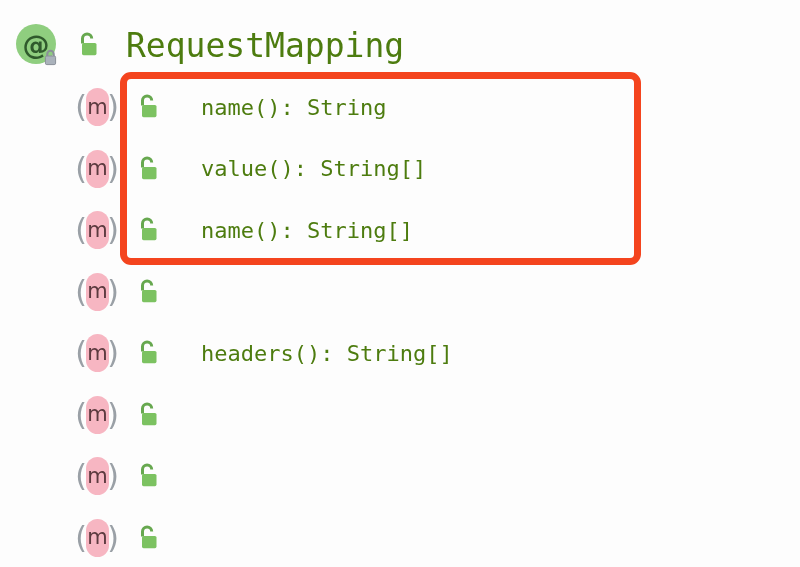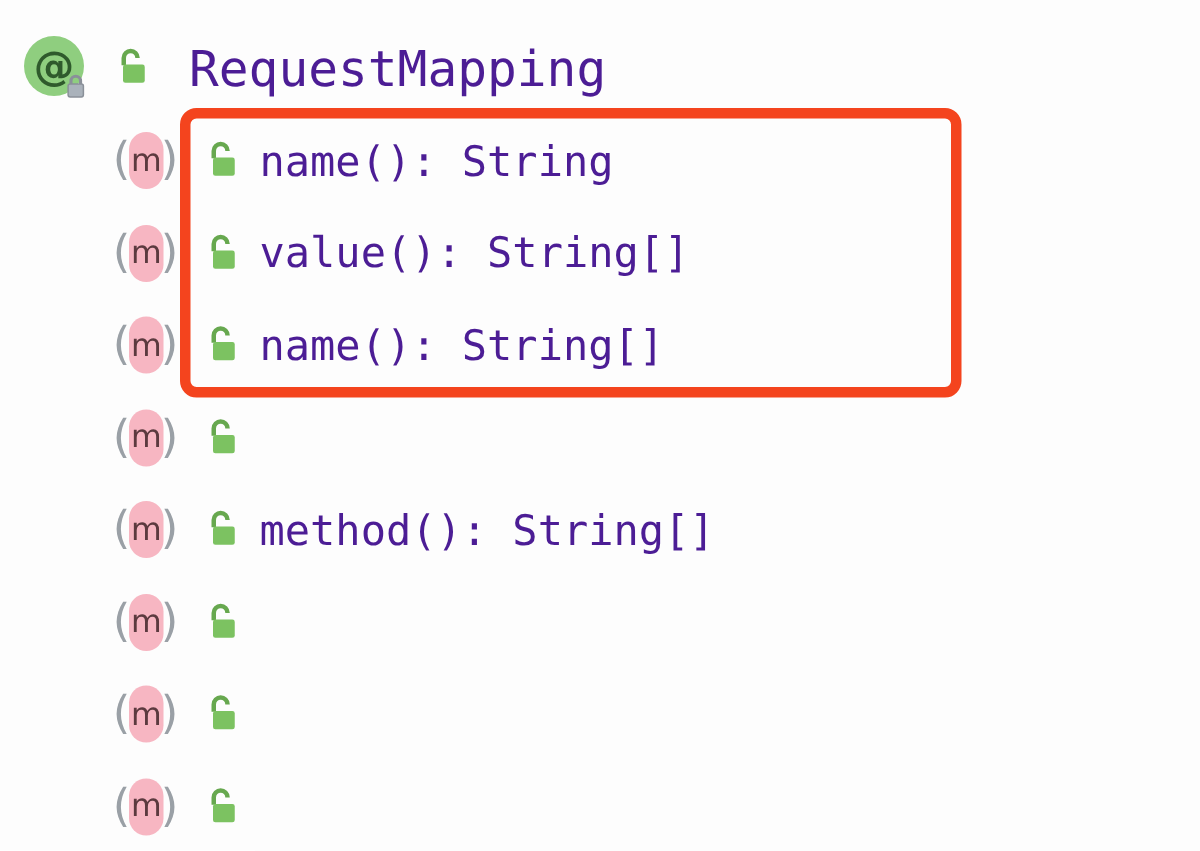--- a/index.html
+++ b/index.html
@@ -120,26 +120,26 @@
     height: 34px;
     flex: 0 0 34px;
     margin-left: 11px;
     position: relative;
   }
 
   
   .member-text,
   .title-text {
     font-family: "DejaVu Sans Mono", "Liberation Mono", monospace;
-    color: #4c1d95;
+    color: #4d7c0f;
     letter-spacing: 0px;
   }
   .member-text {
-    margin-left: 8px;
-    font-size: 28px;
+    margin-left: 36px;
+    font-size: 22px;
   }
   .title-text {
     margin-left: 21px;
     font-size: 33px;
   }
 
   
   #highlight-box {
     position: absolute;
     left: 120px;
@@ -237,21 +237,21 @@
         <span class="m-icon">
           <span class="paren left">(</span>
           <span class="paren right">)</span>
           <span class="pill"></span>
           <span class="mletter">m</span>
         </span>
         <span class="unlock-icon"><svg width="34" height="34" viewBox="0 0 34 34" aria-hidden="true">
             <path d="M11.5 15.5 V10.6 a4.6 4.6 0 0 1 9.2 0" fill="none" stroke="#67a84f" stroke-width="3"></path>
             <rect x="11.0" y="15.0" width="14.5" height="12.2" rx="1.6" fill="#7cc261"></rect>
           </svg></span>
-        <span class="member-text">method(): String[]</span>
+        <span class="member-text">headers(): String[]</span>
       </div>
       <div class="row row-member" style="top: 383.5px;">
         <span class="m-icon">
           <span class="paren left">(</span>
           <span class="paren right">)</span>
           <span class="pill"></span>
           <span class="mletter">m</span>
         </span>
         <span class="unlock-icon"><svg width="34" height="34" viewBox="0 0 34 34" aria-hidden="true">
             <path d="M11.5 15.5 V10.6 a4.6 4.6 0 0 1 9.2 0" fill="none" stroke="#67a84f" stroke-width="3"></path>

